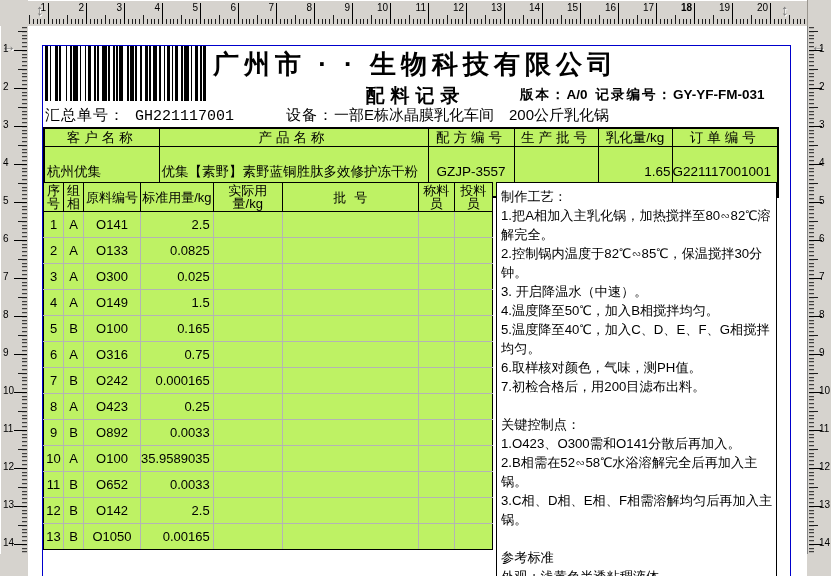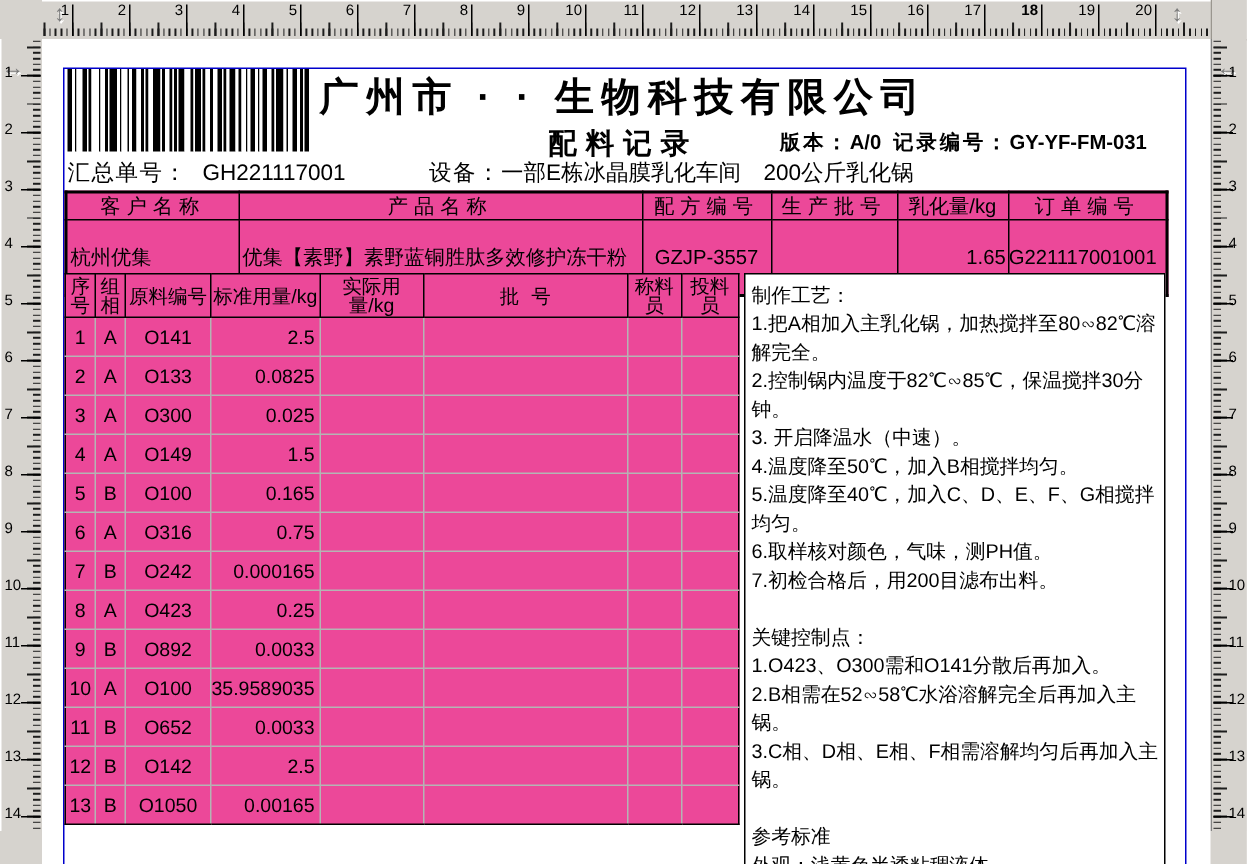--- a/index.html
+++ b/index.html
@@ -42,23 +42,23 @@
   .company-title{position:absolute;left:14px;top:21px;width:747px;text-align:center;
     font-size:26px;font-weight:bold;letter-spacing:5px;white-space:nowrap;}
   .doc-subtitle{position:absolute;left:14px;top:57px;width:747px;text-align:center;
     font-size:19px;font-weight:bold;letter-spacing:6px;}
   .version-line{position:absolute;left:492px;top:60px;width:268px;font-size:13.5px;font-weight:bold;white-space:nowrap;}
   .version-line .cjk{letter-spacing:2px;}
   .version-line .val{letter-spacing:0;margin-right:8px;}
   .info-row{position:absolute;left:17px;top:80px;width:740px;font-size:15px;white-space:nowrap;}
   .info-row .lbl{letter-spacing:1px;}
   #equipment{position:absolute;left:241px;top:0;}
-  #summary-value{margin-left:10px;}
+  #summary-value{margin-left:10px;font-family:Liberation Mono, monospace;}
   
-  table{border-collapse:collapse;table-layout:fixed;position:absolute;background:#ec4899;}
+  table{border-collapse:collapse;table-layout:fixed;position:absolute;background:#bef264;}
   td{overflow:hidden;white-space:nowrap;}
   .order-table{left:15px;top:101px;border:2px solid #000;font-size:13.5px;}
   .order-table td{border:1px solid #000;height:17px;line-height:16px;padding:16px 2px;}
   .order-table thead td{text-align:center;letter-spacing:4px;padding:0;}
   .order-table tbody td:nth-child(1),.order-table tbody td:nth-child(2){text-align:left;}
   .order-table tbody td:nth-child(3),.order-table tbody td:nth-child(4){text-align:center;}
   .order-table tbody td:nth-child(5){text-align:right;padding-right:1px;}
   .order-table tbody td:nth-child(6){text-align:left;padding:0;}
   .material-table{left:15px;top:156px;font-size:13px;}
   .material-table thead td{border:1px solid #000;height:28px;text-align:center;

